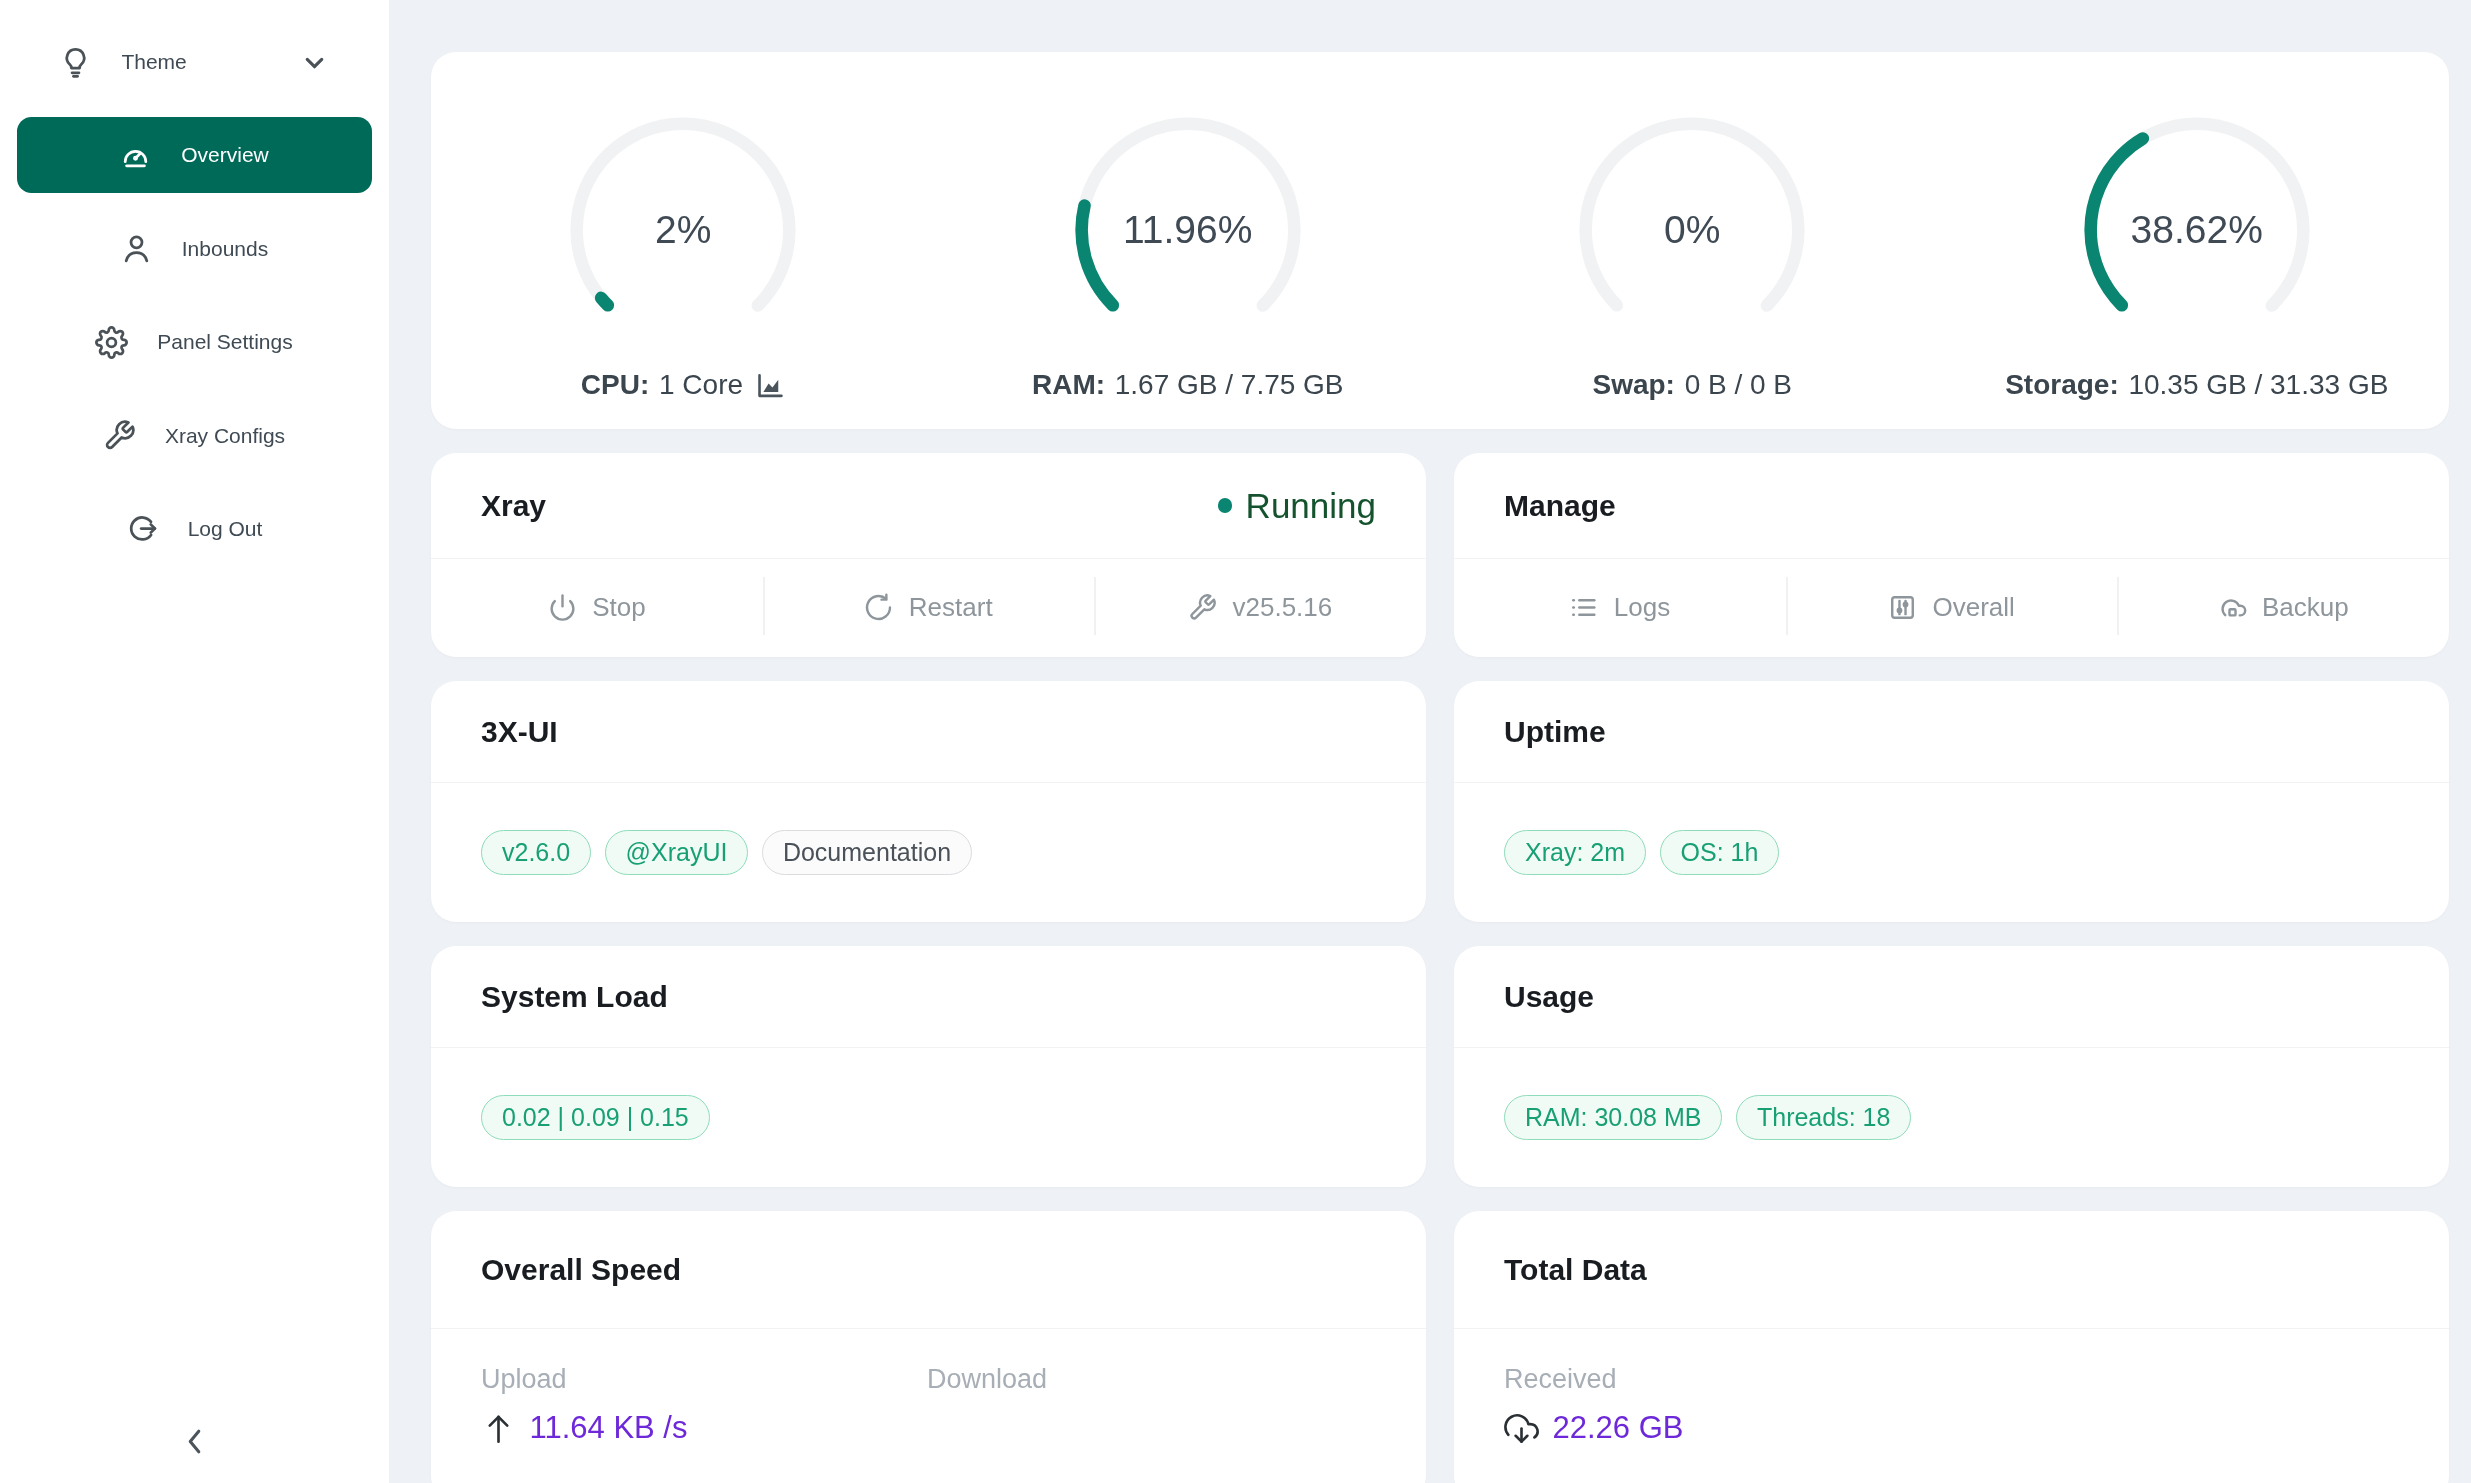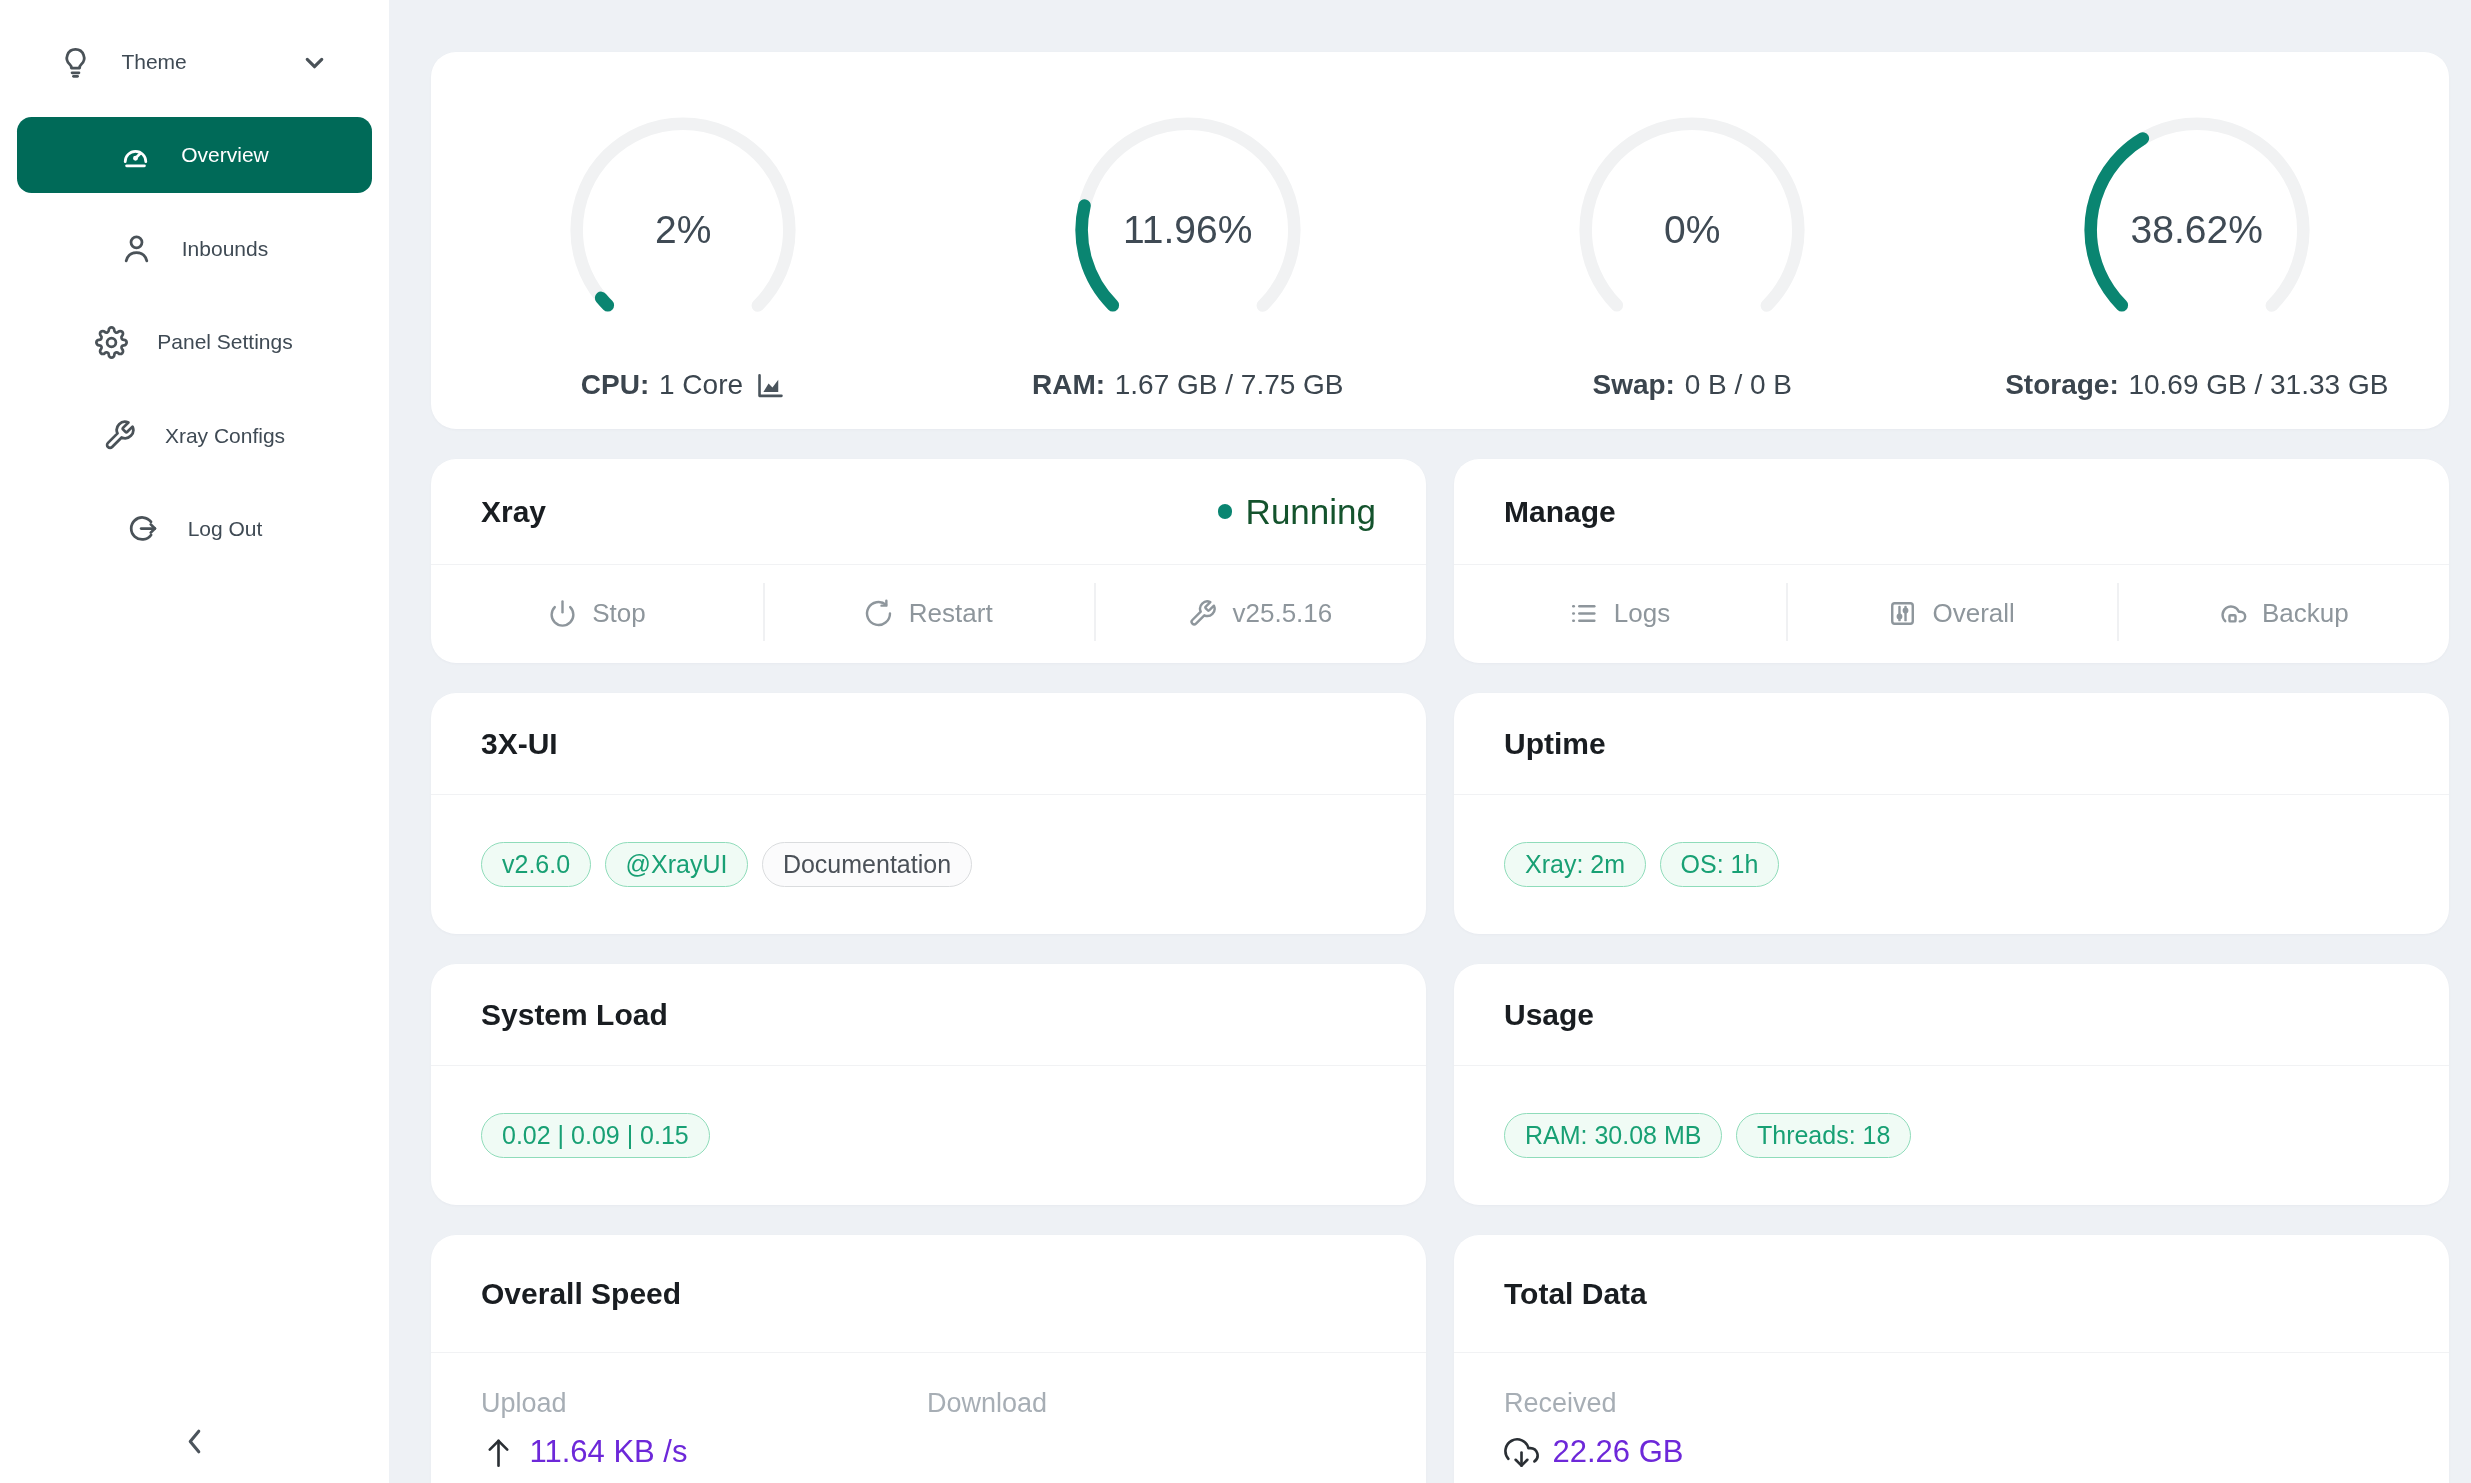--- a/index.html
+++ b/index.html
@@ -16,21 +16,21 @@
   .side-item.selected { background:#006a58; color:#ffffff; }
   .side-item.selected .s-icon { color:#ffffff; }
   .side-item .chev { margin-left:auto; color:#4a5258; width:29px; height:29px; }
   .collapse-btn { position:absolute; bottom:17.4px; left:0; width:100%; display:flex; justify-content:center;
                   color:#4c545c; cursor:pointer; }
   .collapse-btn svg { width:41px; height:41px; }
 
   
   .content { position:absolute; left:389px; top:0; right:0; bottom:0; padding:52px 23px 0 42px; overflow:hidden; }
   .card { background:#ffffff; border-radius:25px; box-shadow:0 1px 2.9px rgba(20,40,60,0.03); }
-  .row { display:flex; gap:28px; margin-top:30px; }
+  .row { display:flex; gap:28px; margin-top:24px; }
   .row .card { flex:1; }
 
   
   .stats-card { height:377px; display:flex; align-items:flex-start; justify-content:space-around; padding-top:62px; }
   .gauge-col { display:flex; flex-direction:column; align-items:center; width:25%; }
   .gauge-wrap { position:relative; width:232px; height:232px; }
   .gauge-wrap svg { width:232px; height:232px; }
   .gauge-pct { position:absolute; left:0; top:0; width:100%; height:100%; display:flex; align-items:center;
                justify-content:center; font-size:39px; color:#3f4a54; }
   .gauge-label { margin-top:23px; font-size:28px; color:#3b454e; display:flex; align-items:flex-end; }
@@ -210,21 +210,21 @@
       <div class="gauge-col">
         <div class="gauge-wrap">
           <svg viewBox="0 0 240 240">
             <circle cx="120" cy="120" r="110" stroke="#f1f2f3" stroke-width="13" fill="none" stroke-linecap="round" stroke-dasharray="518.4 691.2" transform="rotate(135 120 120)"></circle>
             <circle cx="120" cy="120" r="110" stroke="#0a8571" stroke-width="13" fill="none" stroke-linecap="round" transform="rotate(135 120 120)" stroke-dasharray="200.1917086647024 490.95867512505214"></circle>
           </svg>
           <span class="gauge-pct">38.62%</span>
         </div>
         <div class="gauge-label">
           <b>Storage:</b>
-          <span>10.69 GB / 31.33 GB</span>
+          <span>10.35 GB / 31.33 GB</span>
         </div>
       </div>
     </div>
 
     <div class="row">
       <div class="card action-card">
         <div class="card-header">
           <span class="card-title">Xray</span>
           <span class="status">
             <span class="status-dot"></span>

